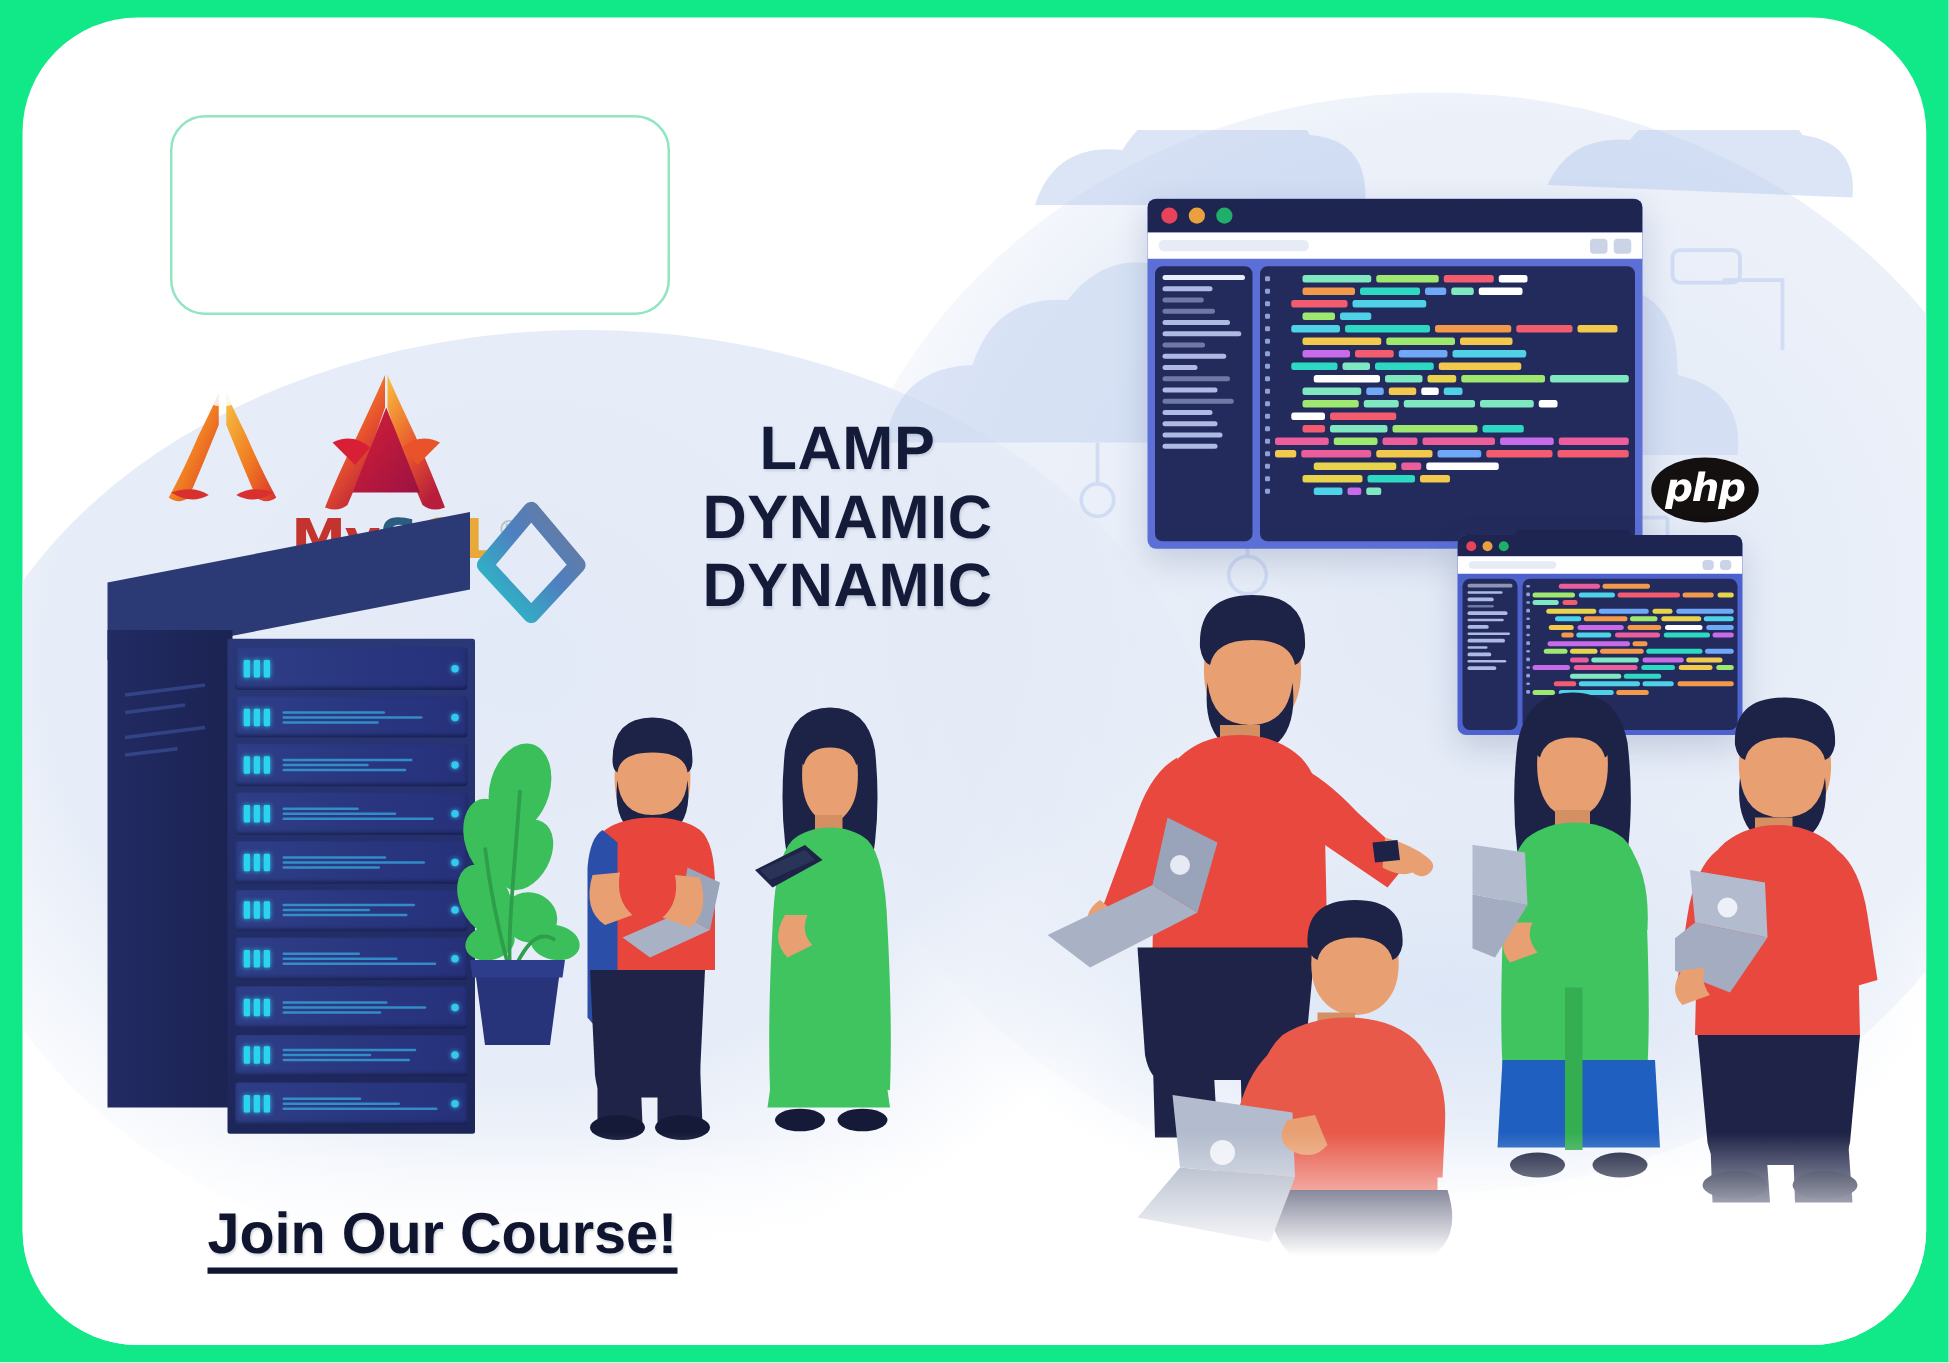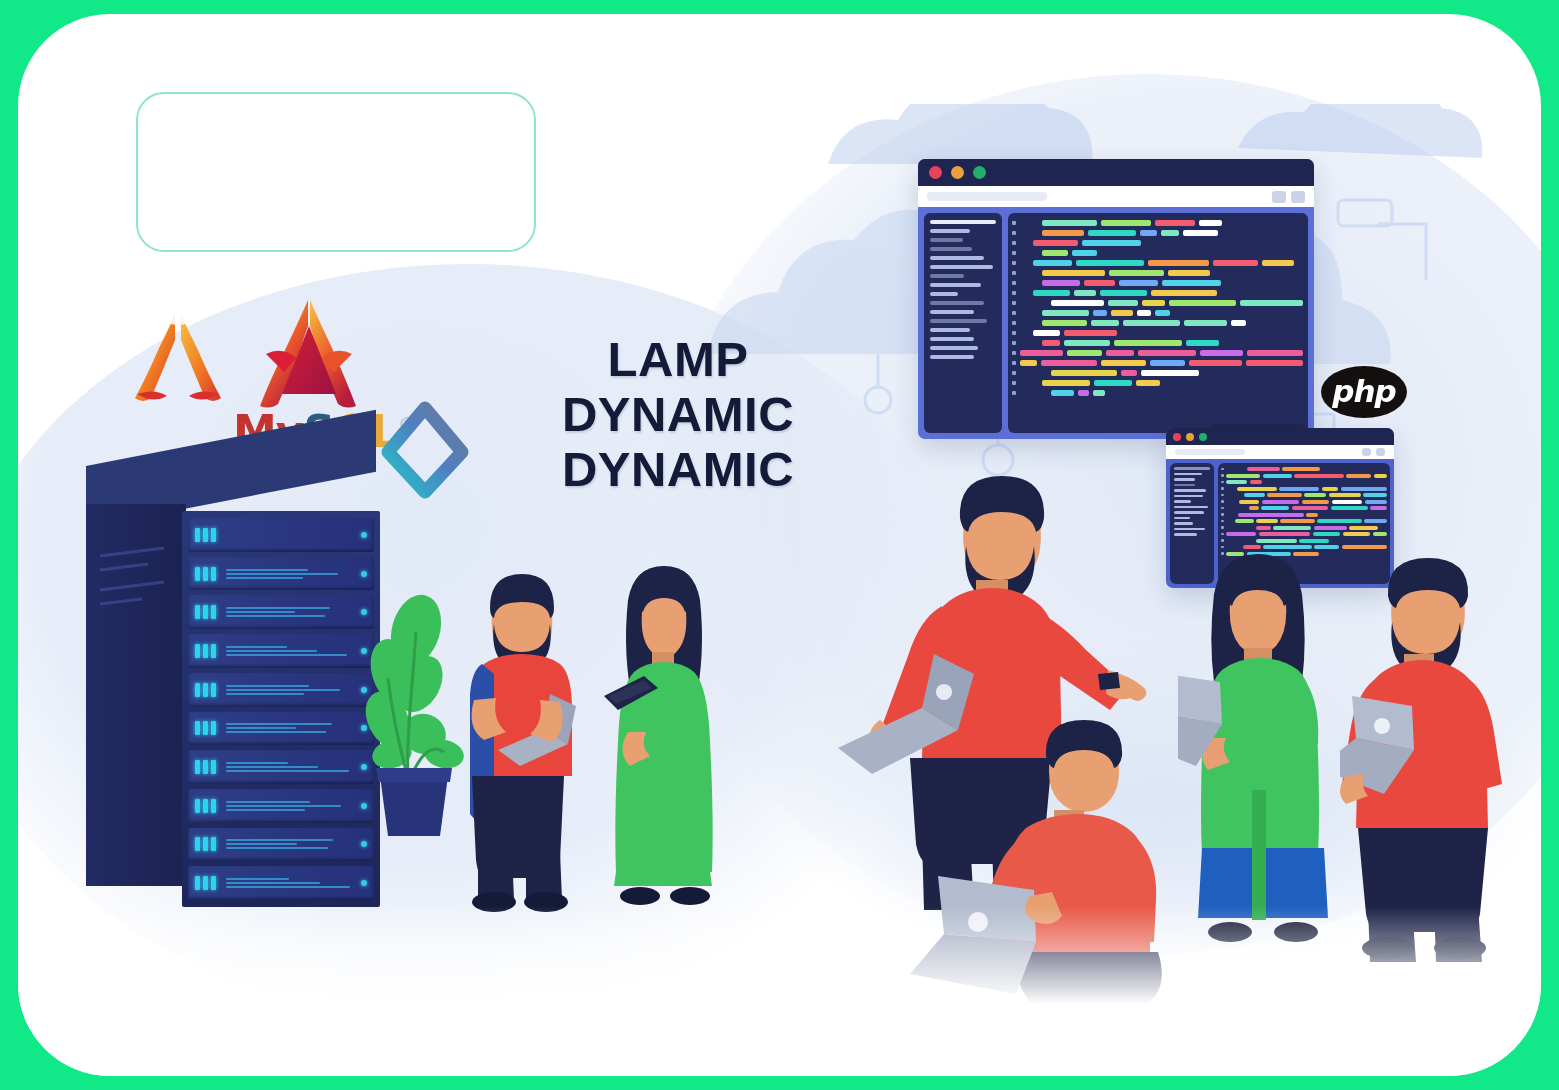--- a/index.html
+++ b/index.html
@@ -822,15 +822,16 @@
         <path d="M0 56 L38 26 L96 38 L66 82 Z" fill="#A3ACC0"></path>
         <path d="M38 26 L34 -16 L94 -6 L96 38 Z" fill="#B3BCCE"></path>
         <circle cx="64" cy="14" r="8" fill="#EDF0F6"></circle>
       </g>
       <path d="M6 232 q-12 16 0 28 l22 -8 q-8-10 -4-22Z" fill="#E8A072"></path>
     </svg>
   </div>
 
   <div class="wash-white"></div>
 
+  <div class="cta">Join Our Course!</div>
 
 </div>
 </div>
 
 </body></html>

